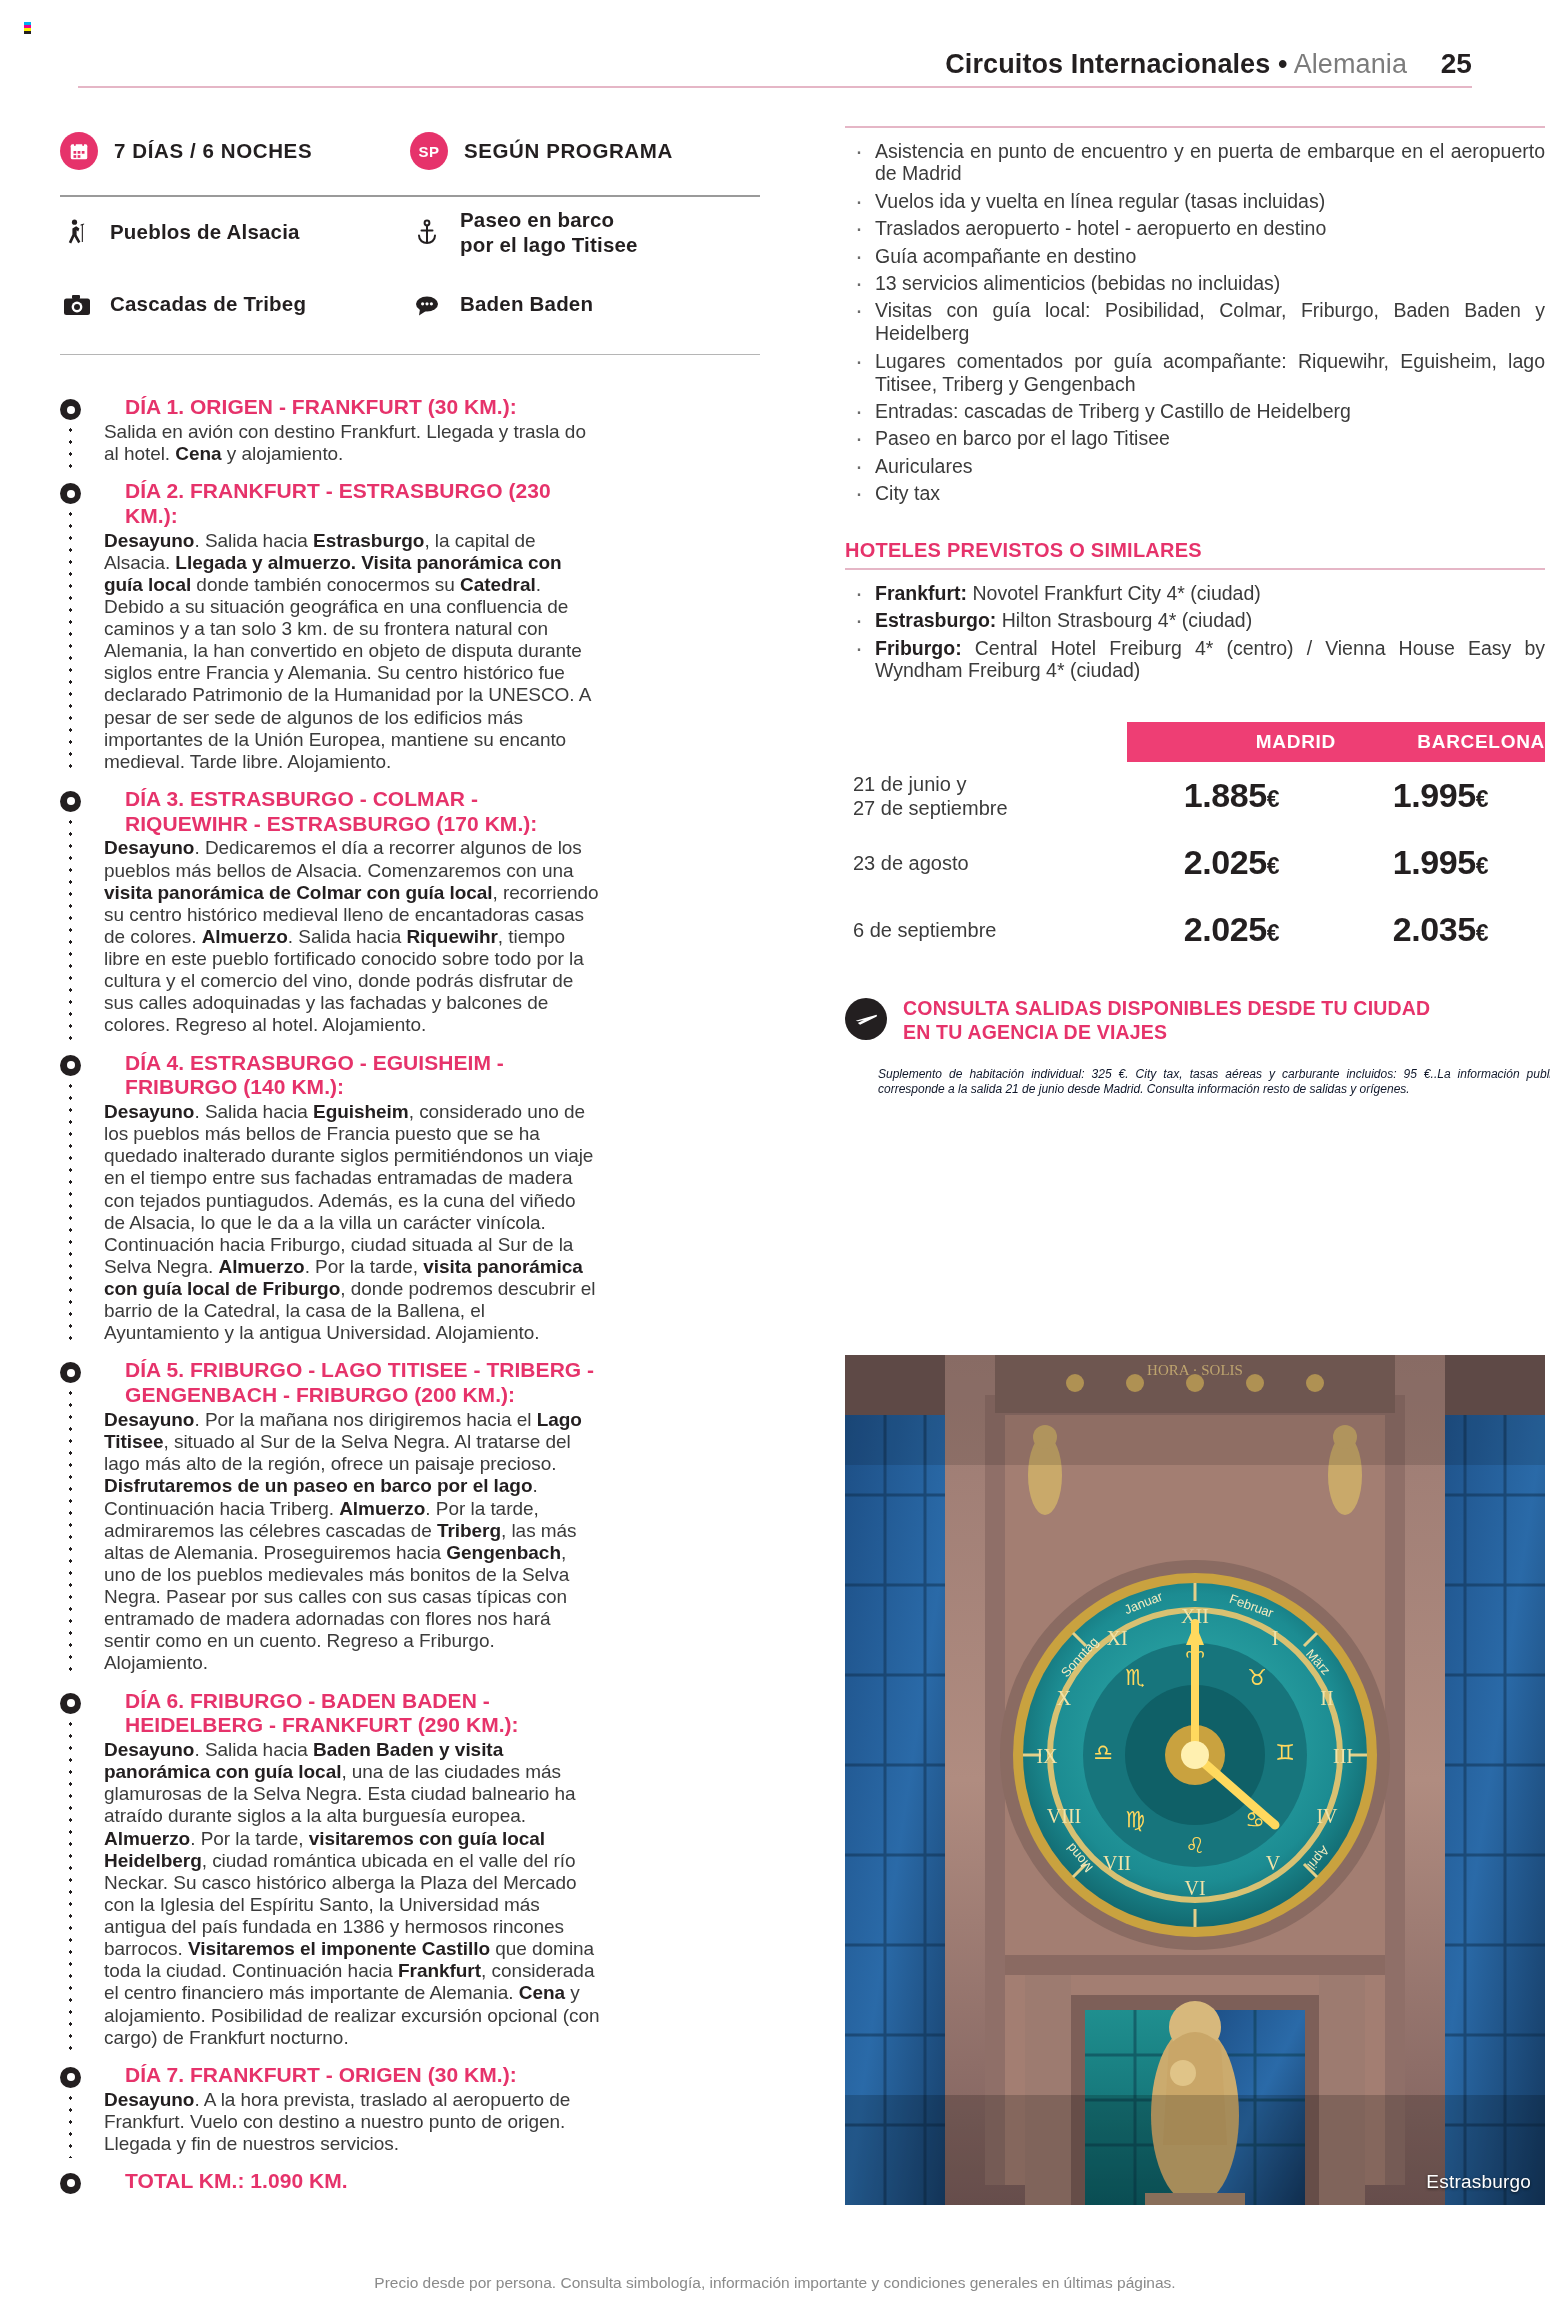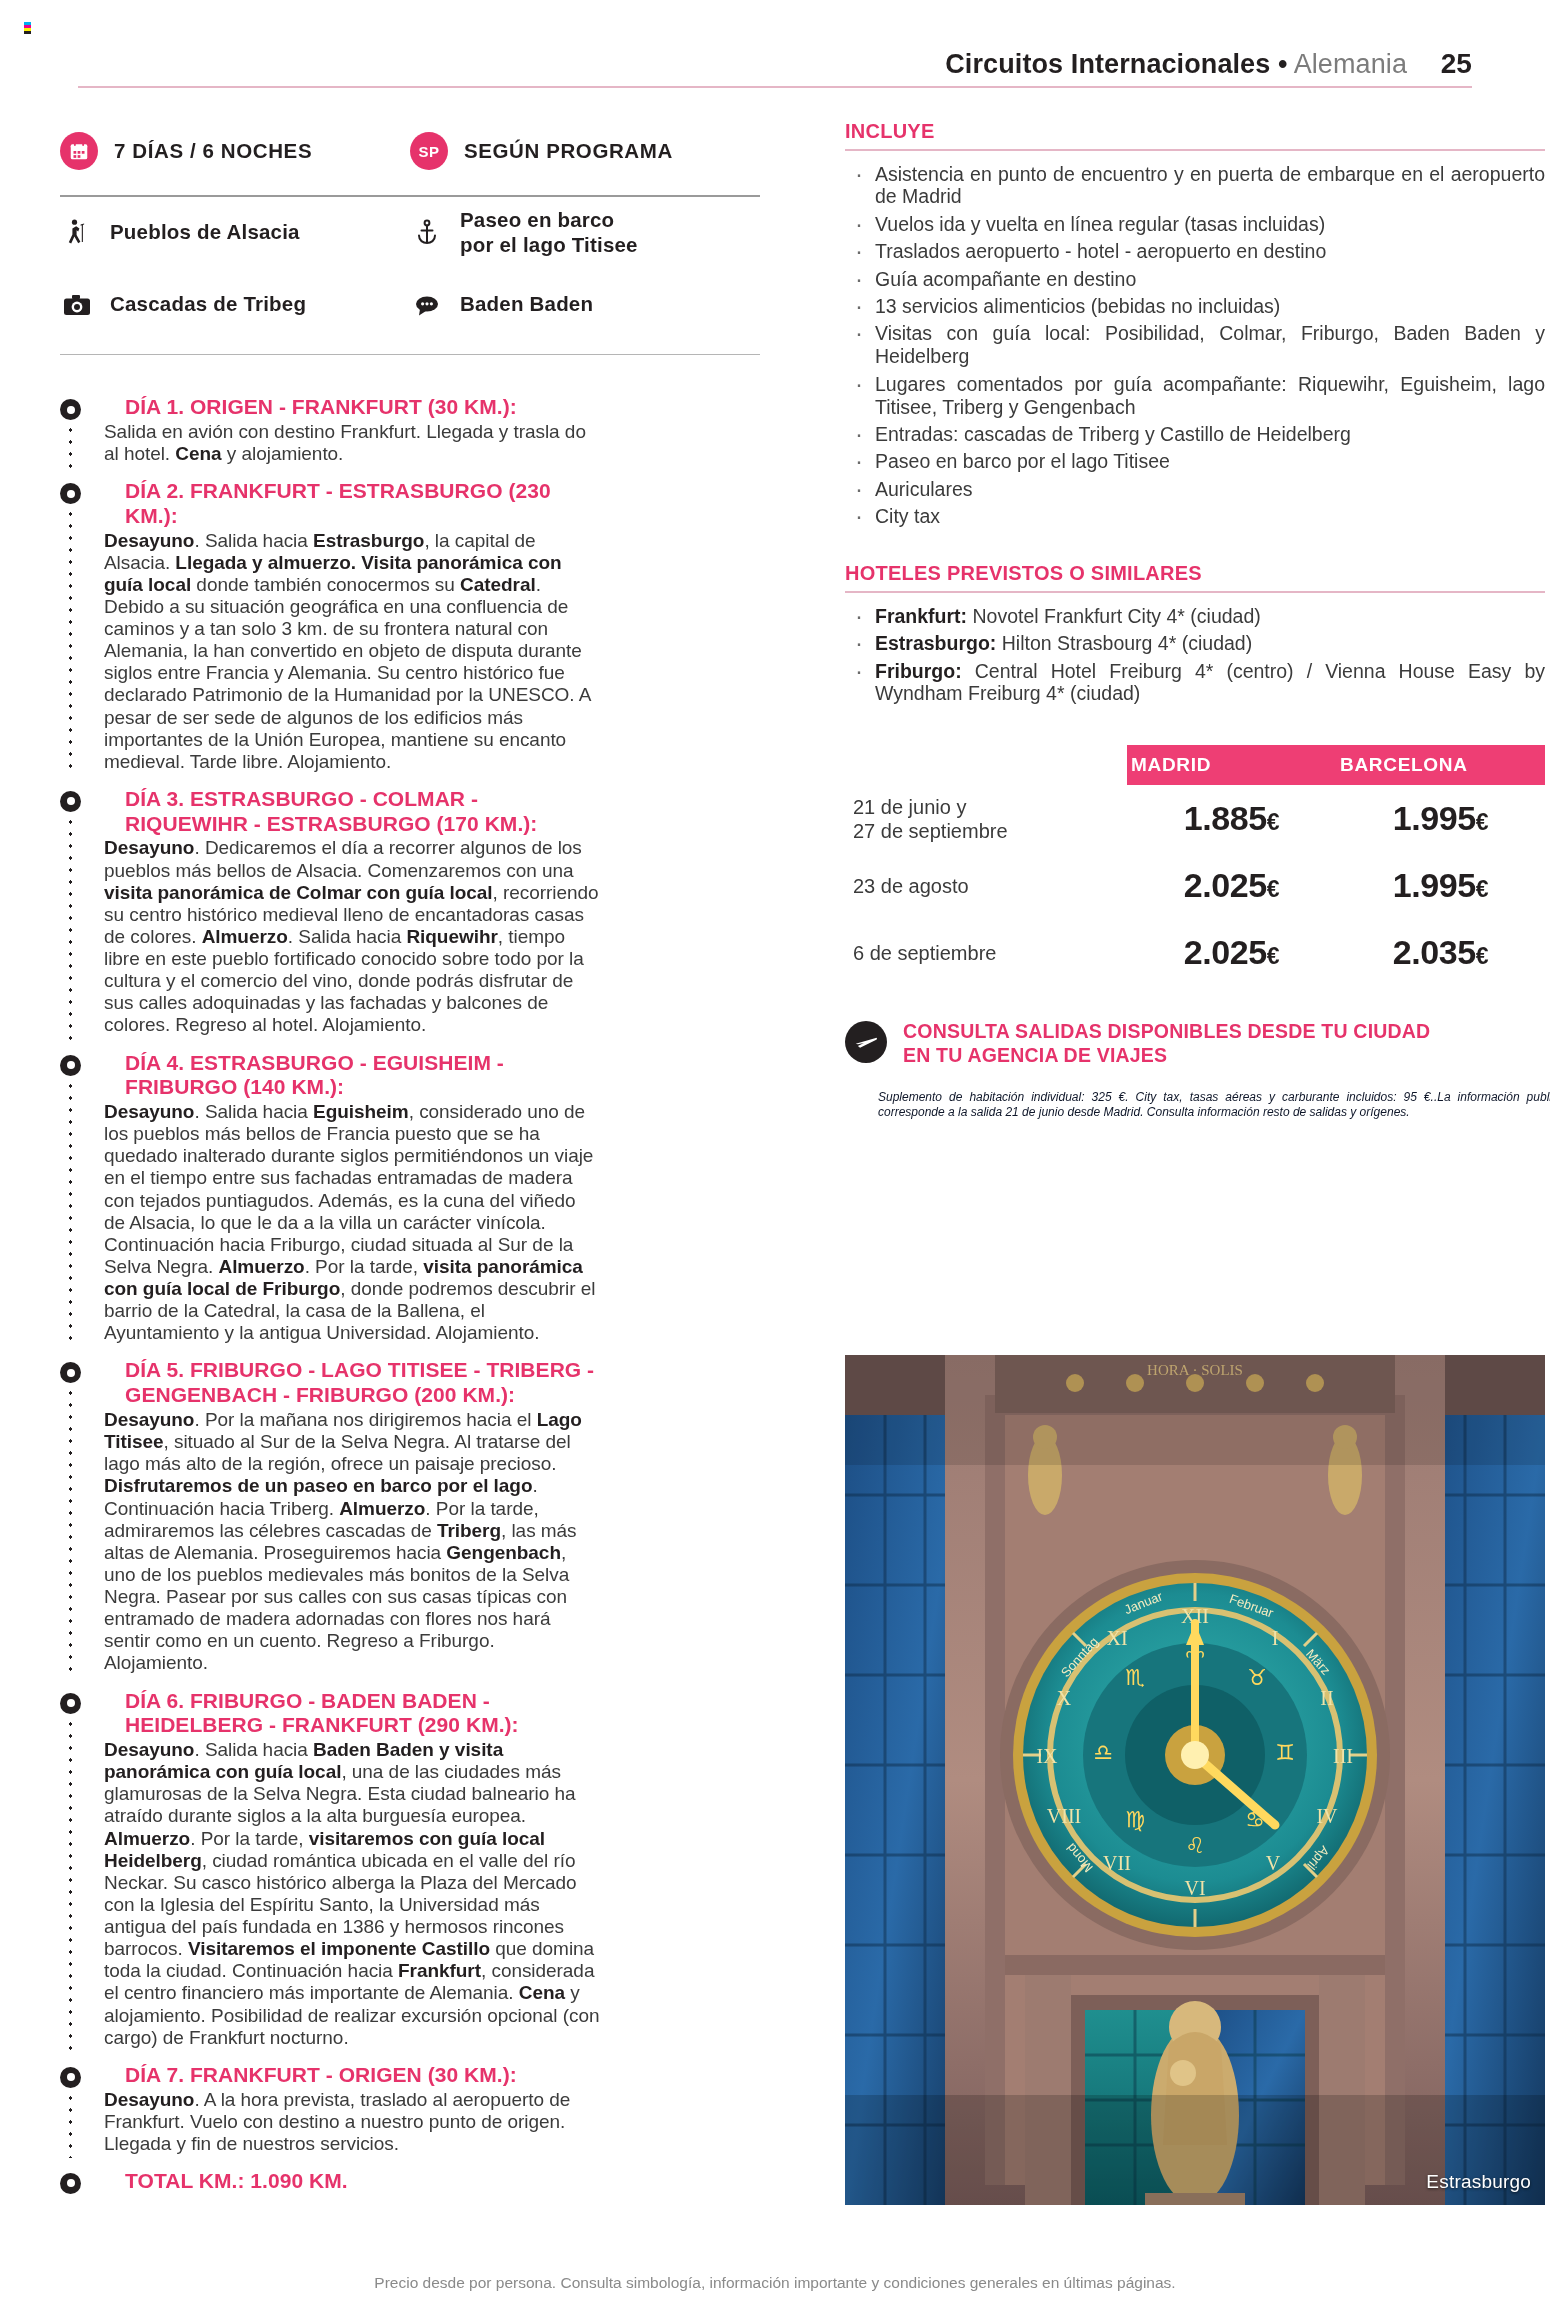--- a/index.html
+++ b/index.html
@@ -97,21 +97,21 @@
     content:"·"; position:absolute; left:10px; top:-3px; font-size:24px; color:#6b6b6b;
   }
   ul.bullets li b { color:#231f20; font-weight:bold; }
 
   
   .price-wrap { margin-top:40px; width:700px; }
   .price-head { display:flex; }
   .price-head .spacer { width:282px; }
   .price-head .hcell {
     flex:1; background:#ee3e74; color:#fff; font-weight:bold; font-size:19px;
-    letter-spacing:.7px; text-align:left; padding:9px 0 9px 4px;
+    letter-spacing:.7px; text-align:right; padding:9px 0 9px 4px;
   }
   .price-row { display:flex; align-items:center; min-height:67px; }
   .price-row .date {
     width:282px; font-size:20px; line-height:1.2; color:#3b3b3b; padding-left:8px;
   }
   .price-row .val {
     flex:1; text-align:center; font-size:34px; font-weight:bold; color:#231f20;
     letter-spacing:-.4px;
   }
   .price-row .val .eu { font-size:23px; font-weight:bold; }
@@ -308,21 +308,20 @@
         <span class="marker"></span>
         <h3>TOTAL KM.: 1.090 KM.</h3>
       </div>
 
     </div>
   </div>
 
   <div class="col-right">
 
     <div>
-      <div class="sect-title">INCLUYE</div>
       <div class="sect-rule"></div>
       <ul class="bullets">
         <li>Asistencia en punto de encuentro y en puerta de embarque en el aeropuerto de Madrid</li>
         <li> Vuelos ida y vuelta en línea regular (tasas incluidas)</li>
         <li>Traslados aeropuerto - hotel - aeropuerto en destino</li>
         <li>Guía acompañante en destino</li>
         <li>13 servicios alimenticios (bebidas no incluidas)</li>
         <li>Visitas con guía local: Posibilidad, Colmar, Friburgo, Baden Baden y Heidelberg</li>
         <li>Lugares comentados por guía acompañante: Riquewihr, Eguisheim, lago Titisee, Triberg y Gengenbach</li>
         <li>Entradas: cascadas de Triberg y Castillo de Heidelberg</li>

